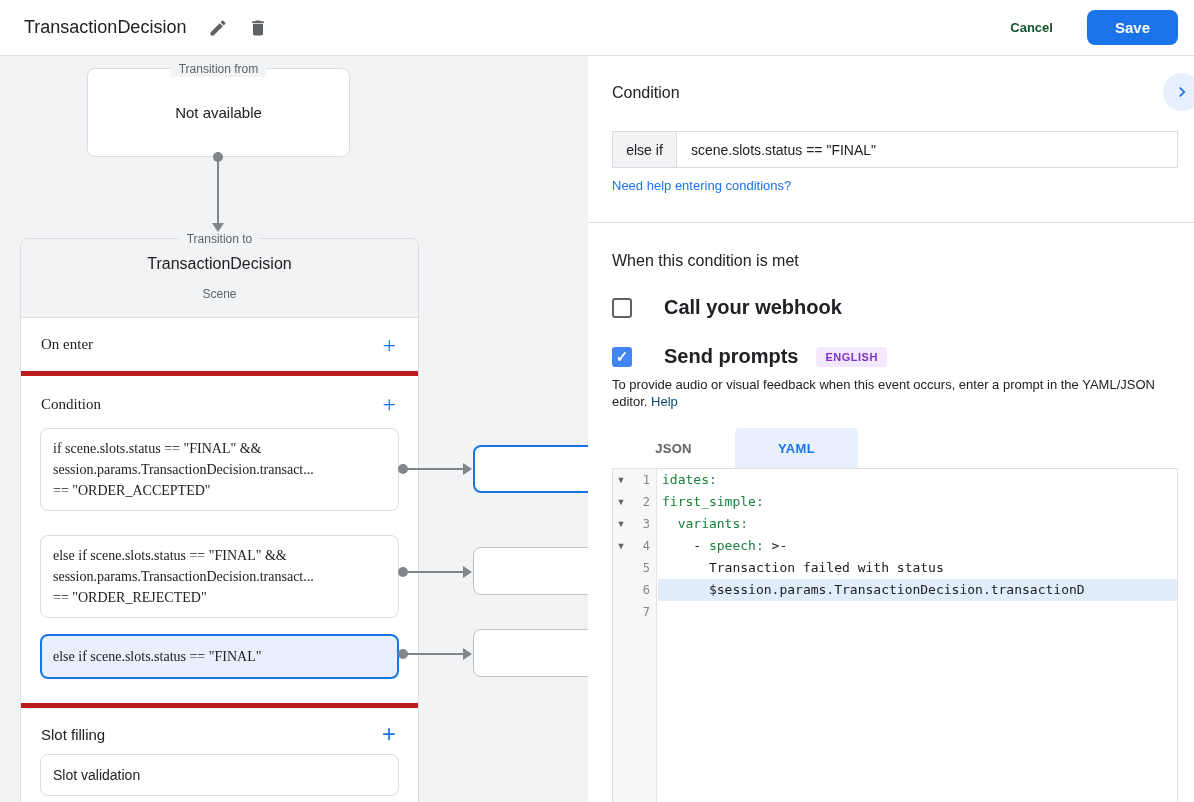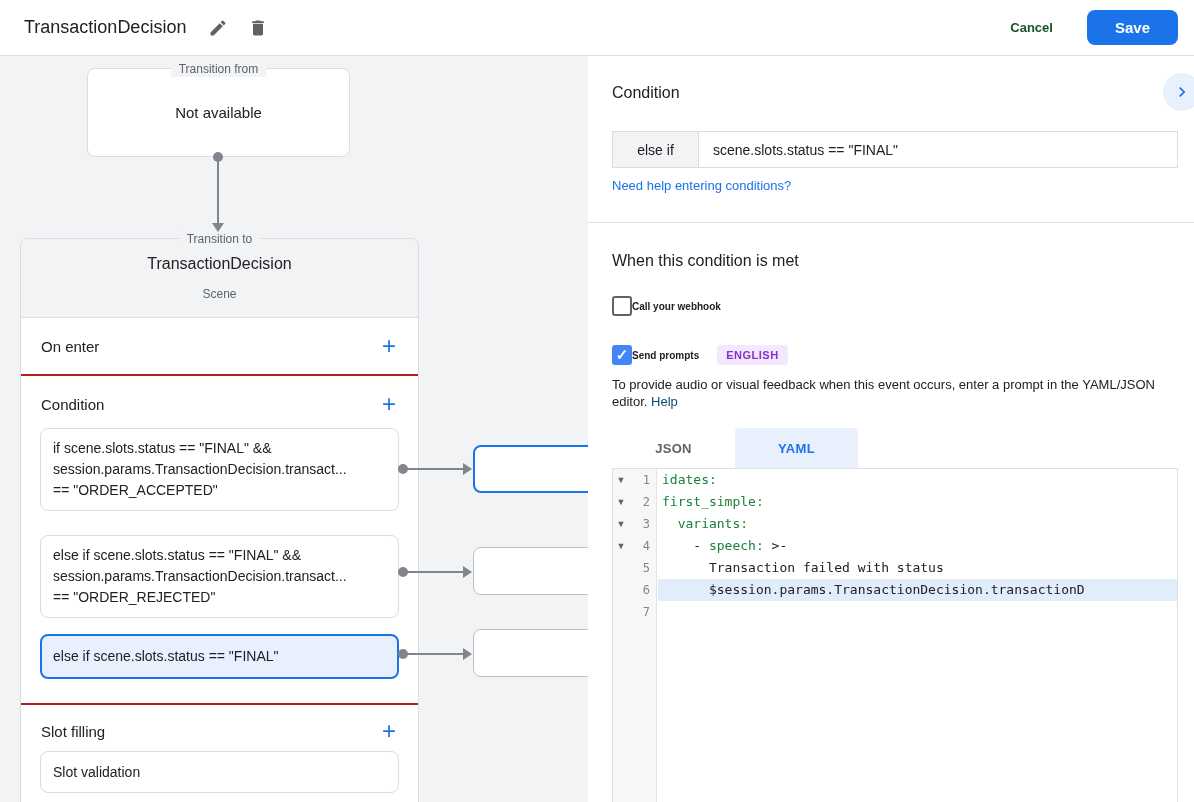--- a/index.html
+++ b/index.html
@@ -30,21 +30,21 @@
   .varrow-line { position:absolute; left:217px; top:101px; width:2px; height:66px; background:#80868b; z-index:2; }
   .varrow-head { position:absolute; left:212px; top:167px; width:0; height:0;
                  border-left:6px solid transparent; border-right:6px solid transparent; border-top:9px solid #80868b; z-index:2; }
 
   .node-to { left:20px; top:182px; width:399px; height:640px; }
   .node-to-header { height:79px; background:#f1f3f4; border-bottom:1px solid #dadce0; border-radius:7px 7px 0 0;
                     display:flex; flex-direction:column; align-items:center; justify-content:center; }
   .node-to-title { font-size:16px; color:#202124; }
   .node-to-subtitle { font-size:12px; color:#5f6368; margin-top:14px; }
 
-  .row-section { border-bottom:2px solid #b91c1c; }
+  .row-section { border-bottom:5px solid #b91c1c;font-family:Liberation Serif, serif; }
   .row-simple { height:58px; display:flex; align-items:center; padding:0 20px; }
   .section-label { font-size:15px; color:#202124; }
   .plus-btn { margin-left:auto; background:none; border:none; color:#1a73e8; font-size:24px; font-weight:300;
               line-height:20px; cursor:pointer; padding:0 2px; font-family:inherit; }
   .section-head { display:flex; align-items:center; padding:18px 20px 14px 20px; }
 
   .cond-card { margin:0 19px; background:#fff; border:1px solid #dadce0; border-radius:8px; padding:9px 12px;
                font-size:14px; line-height:21px; color:#202124; white-space:pre-line; cursor:pointer; }
   .cond-card.c1 { margin-bottom:24px; }
   .cond-card.c2 { margin-bottom:16px; }
@@ -63,35 +63,35 @@
 
   
   .right-panel { position:absolute; top:56px; left:588px; width:606px; height:746px; background:#fff; overflow:hidden; }
   .rp-title { position:absolute; top:28px; left:24px; font-size:16px; color:#202124; }
   .collapse-btn { position:absolute; top:17px; left:575px; width:38px; height:38px; border-radius:50%;
                   background:#e8f0fe; border:none; cursor:pointer; display:flex; align-items:center; justify-content:center; }
   .collapse-btn svg { width:20px; height:20px; fill:#1a73e8; }
 
   .cond-input-wrap { position:absolute; top:75px; left:24px; width:566px; height:37px;
                      border:1px solid #dadce0; display:flex; background:#fff; }
-  .cond-prefix { width:86px; background:#f1f3f4; border-right:1px solid #dadce0; display:flex; align-items:center;
+  .cond-prefix { width:64px; background:#f1f3f4; border-right:1px solid #dadce0; display:flex; align-items:center;
                  justify-content:center; font-size:14px; color:#202124; }
   .cond-input { flex:1; border:none; outline:none; font-size:14px; color:#202124; padding:0 14px;
                 font-family:inherit; background:transparent; }
   .help-link { position:absolute; top:122px; left:24px; font-size:13px; color:#1a73e8; text-decoration:none; cursor:pointer; }
   .rp-divider { position:absolute; top:166px; left:0; width:100%; height:1px; background:#e0e0e0; }
 
   .rp-title2 { position:absolute; top:196px; left:24px; font-size:16px; color:#202124; }
   .check-row { position:absolute; left:24px; display:flex; align-items:center; }
   .check-row.webhook { top:240px; }
   .check-row.prompts { top:289px; }
   .checkbox { width:20px; height:20px; border:2px solid #5f6368; border-radius:3px; background:#fff; cursor:pointer; flex:none; }
   .checkbox.checked { border-color:#4285f4; background:#4285f4; color:#fff; display:flex; align-items:center; justify-content:center;
                       font-size:15px; font-weight:bold; }
-  .check-label { margin-left:0; font-size:10px; font-weight:bold; color:#202124; }
+  .check-label { margin-left:32px; font-size:20px; font-weight:bold; color:#202124; }
   .lang-badge { margin-left:18px; background:#f3e8fd; color:#8430ce; font-size:11px; font-weight:bold;
                 letter-spacing:0.5px; padding:4px 9px; border-radius:4px; }
   .rp-desc { position:absolute; top:320px; left:24px; width:566px; font-size:13px; line-height:17px; color:#202124; }
   .rp-desc a { color:#0c4a6e; text-decoration:none; cursor:pointer; }
 
   .tabs { position:absolute; top:372px; left:24px; display:flex; height:40px; }
   .tab { width:123px; display:flex; align-items:center; justify-content:center; font-size:13px; font-weight:bold;
          letter-spacing:0.3px; color:#5f6368; cursor:pointer; border-radius:4px 4px 0 0; }
   .tab.active { background:#e8f0fe; color:#1a73e8; }
 

